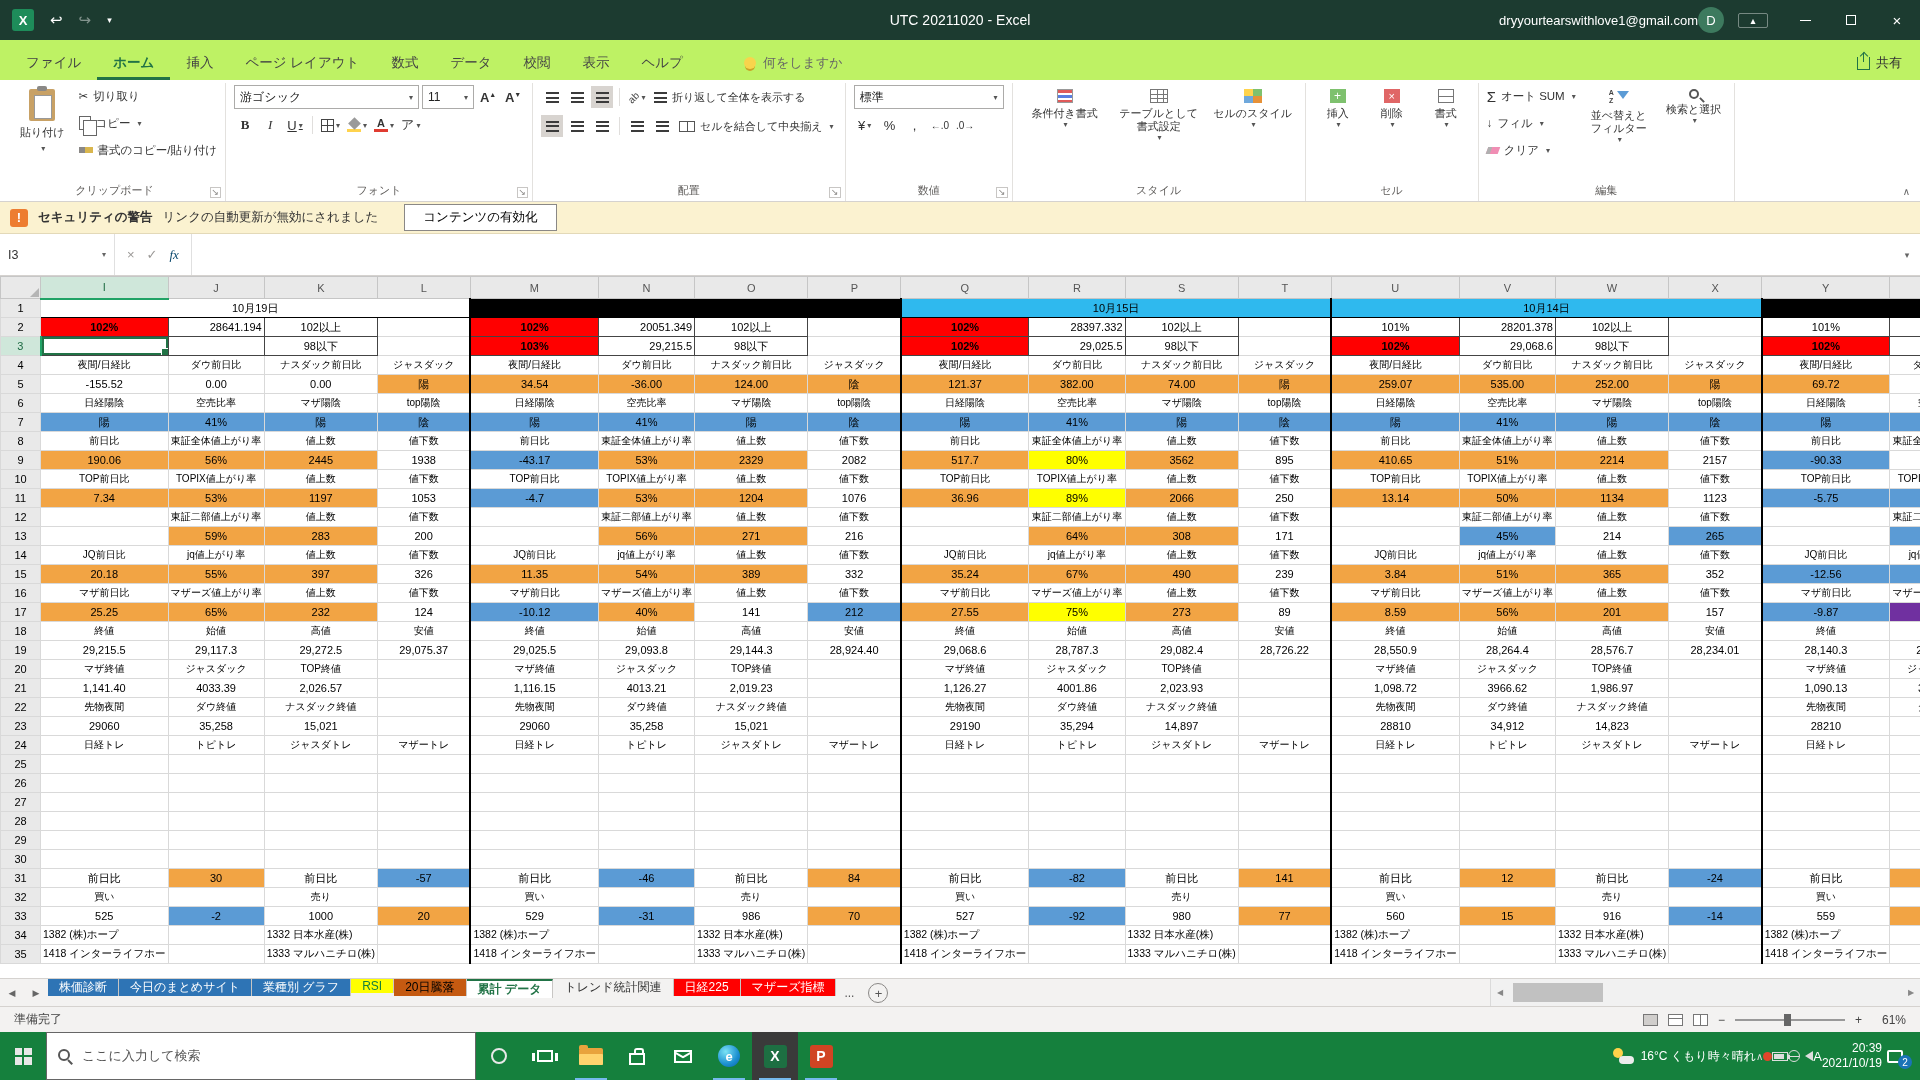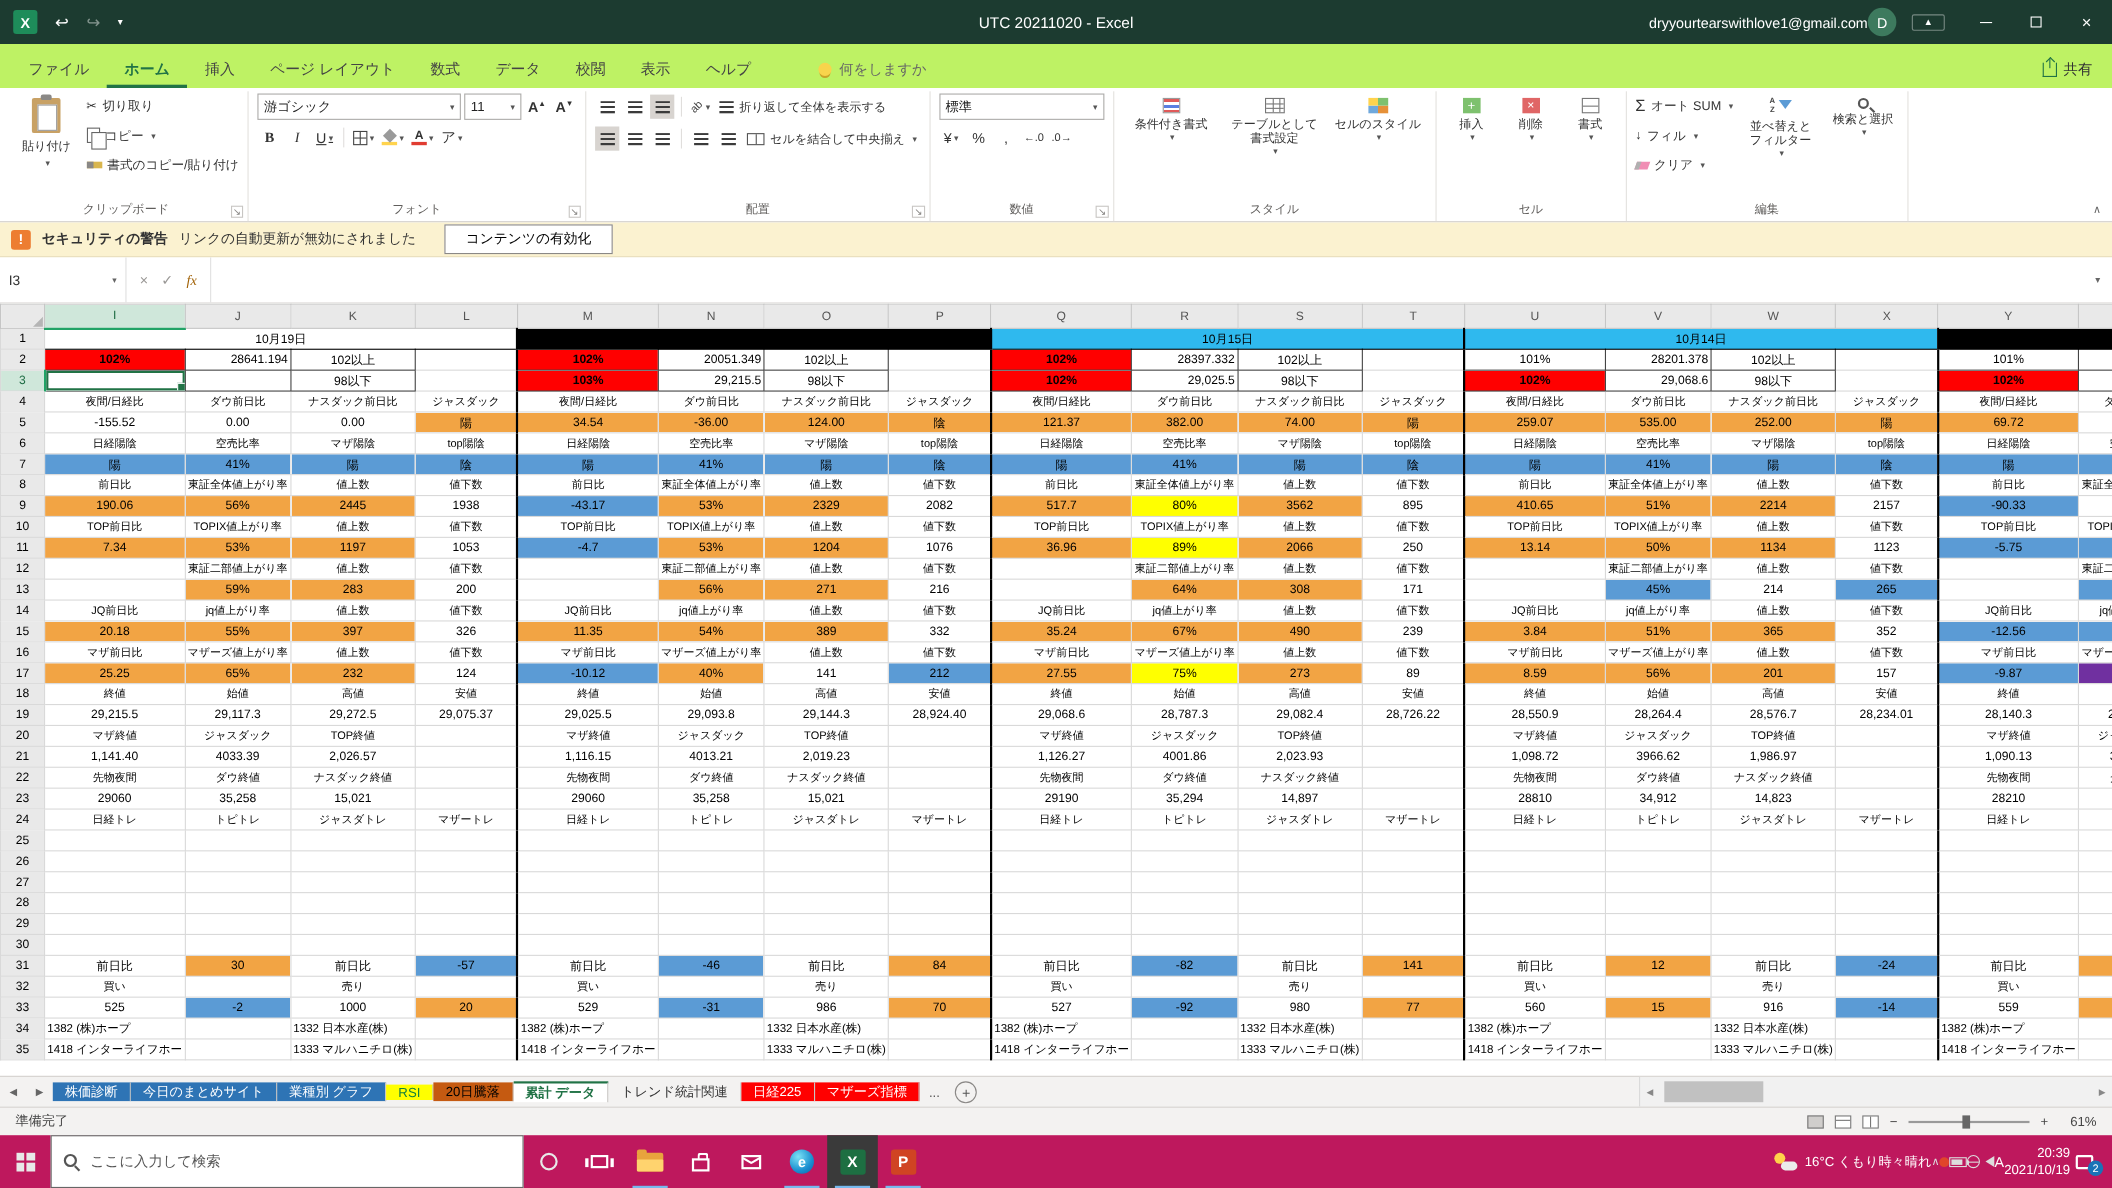--- a/index.html
+++ b/index.html
@@ -130,21 +130,21 @@
     font-size:12.5px; font-family:inherit; }
 
   
   .formula-row { height:42px; background:#fff; display:flex; align-items:stretch;
     border-bottom:1px solid #D5D2CF; flex:none; }
   .name-box { width:115px; border-right:1px solid #E0E0E0; display:flex; align-items:center;
     justify-content:space-between; padding:0 8px; font-size:12.5px; color:#333; }
   .nb-dd { font-size:8px; color:#666; }
   .fb-btns { display:flex; align-items:center; gap:12px; padding:0 12px;
     border-right:1px solid #E0E0E0; color:#9A9896; font-size:13px; }
-  .fb-fx { font-style:italic; font-family:"Liberation Serif",serif; color:#a16207; }
+  .fb-fx { font-style:italic; font-family:"Liberation Serif",serif; color:#0c4a6e; }
   .fb-input { flex:1; }
   .fb-dd { width:26px; display:flex; align-items:center; justify-content:center; color:#666; font-size:9px; }
 
   
   .sheet-wrap { flex:1; display:flex; overflow:hidden; background:#fff; align-items:stretch; }
   table.grid { border-collapse:collapse; table-layout:fixed; align-self:flex-start; flex:none; }
   .grid th, .grid td { border:1px solid #D9D9D9; overflow:hidden; white-space:nowrap;
     padding:0 2px; height:19px; text-align:center; font-size:11px; color:#000; }
   .grid th { background:#E9E9E9; border-color:#C6C6C6; color:#555; font-weight:normal; height:22px; }
   .corner { width:40px; position:relative; }
@@ -169,21 +169,21 @@
   .s-w { background:#fff; }
   .s-r { background:var(--red,#FF0000); color:#FFB84D; font-weight:bold; }
   td.sel { box-shadow:inset 0 0 0 2px var(--excel_green,#217346); position:relative; background:#fff; }
   td.sel::after { content:""; position:absolute; right:-1px; bottom:-1px; width:6px; height:6px;
     background:var(--excel_green,#217346); border:1px solid #fff; }
 
   
   .tabs-row { height:28px; background:#F3F2F1; border-top:1px solid #D5D2CF; display:flex;
     align-items:stretch; flex:none; font-size:12px; }
   .tab-nav { width:24px; display:flex; align-items:center; justify-content:center; color:#666; font-size:9px; }
-  .sheet-tabs { display:flex; align-items:center; }
+  .sheet-tabs { display:flex; align-items:flex-start; }
   .stab { display:flex; align-items:center; padding:0 11px; border-right:1px solid #C8C6C4;
     color:#333; white-space:nowrap; }
   .stab.active { font-weight:bold; border-top:2px solid #217346; }
   .tab-ellipsis { display:flex; align-items:center; padding:0 8px; color:#555; }
   .add-sheet { width:20px; height:20px; margin:4px 6px 0; border:1px solid #8A8886; border-radius:50%;
     display:flex; align-items:center; justify-content:center; color:#555; font-size:13px; line-height:1; }
   .hscroll { margin-left:auto; width:430px; display:flex; align-items:center; background:#F1F1F1;
     border-left:1px solid #DADADA; color:#888; font-size:8px; }
   .hs-arrow { width:18px; text-align:center; }
   .hs-track { flex:1; height:100%; position:relative; }
@@ -196,21 +196,21 @@
   .sb-right { margin-left:auto; display:flex; align-items:center; gap:10px; padding-right:14px; }
   .view-ic { width:15px; height:12px; border:1px solid #777; display:inline-block; background:#fff; }
   .view-ic.active { background:#D0CECC; }
   .v2 { background:linear-gradient(#777,#777) 0 3px/100% 1px no-repeat,#fff; }
   .v3 { background:linear-gradient(#777,#777) center/1px 100% no-repeat,#fff; }
   .zoom-track { width:110px; height:2px; background:#999; position:relative; display:inline-block; }
   .zoom-thumb { position:absolute; left:45%; top:-5px; width:7px; height:12px; background:#666; }
   .zoom-pct { width:34px; text-align:right; }
 
   
-  .taskbar { height:48px; background:#be185d; display:flex; align-items:stretch; color:#fff; flex:none; }
+  .taskbar { height:48px; background:#15803d; display:flex; align-items:stretch; color:#fff; flex:none; }
   .tb-icon { width:46px; display:flex; align-items:center; justify-content:center; position:relative; }
   .tb-icon.open::after { content:""; position:absolute; bottom:0; left:7px; right:7px; height:2px; background:#76B9ED; }
   .tb-icon.active { background:#3A3A3A; }
   .win-logo { width:17px; height:17px; display:grid; grid-template-columns:1fr 1fr; gap:2px; }
   .win-logo i { background:#E8E8E8; }
   .tb-search { width:430px; background:#fff; border:1px solid #666; display:flex; align-items:center;
     gap:9px; padding:0 11px; font-size:13px; color:#555; }
   .mag { position:relative; width:15px; height:15px; display:inline-block; }
   .mag::before { content:""; position:absolute; left:0; top:0; width:8px; height:8px;
     border:2px solid #555; border-radius:50%; }

